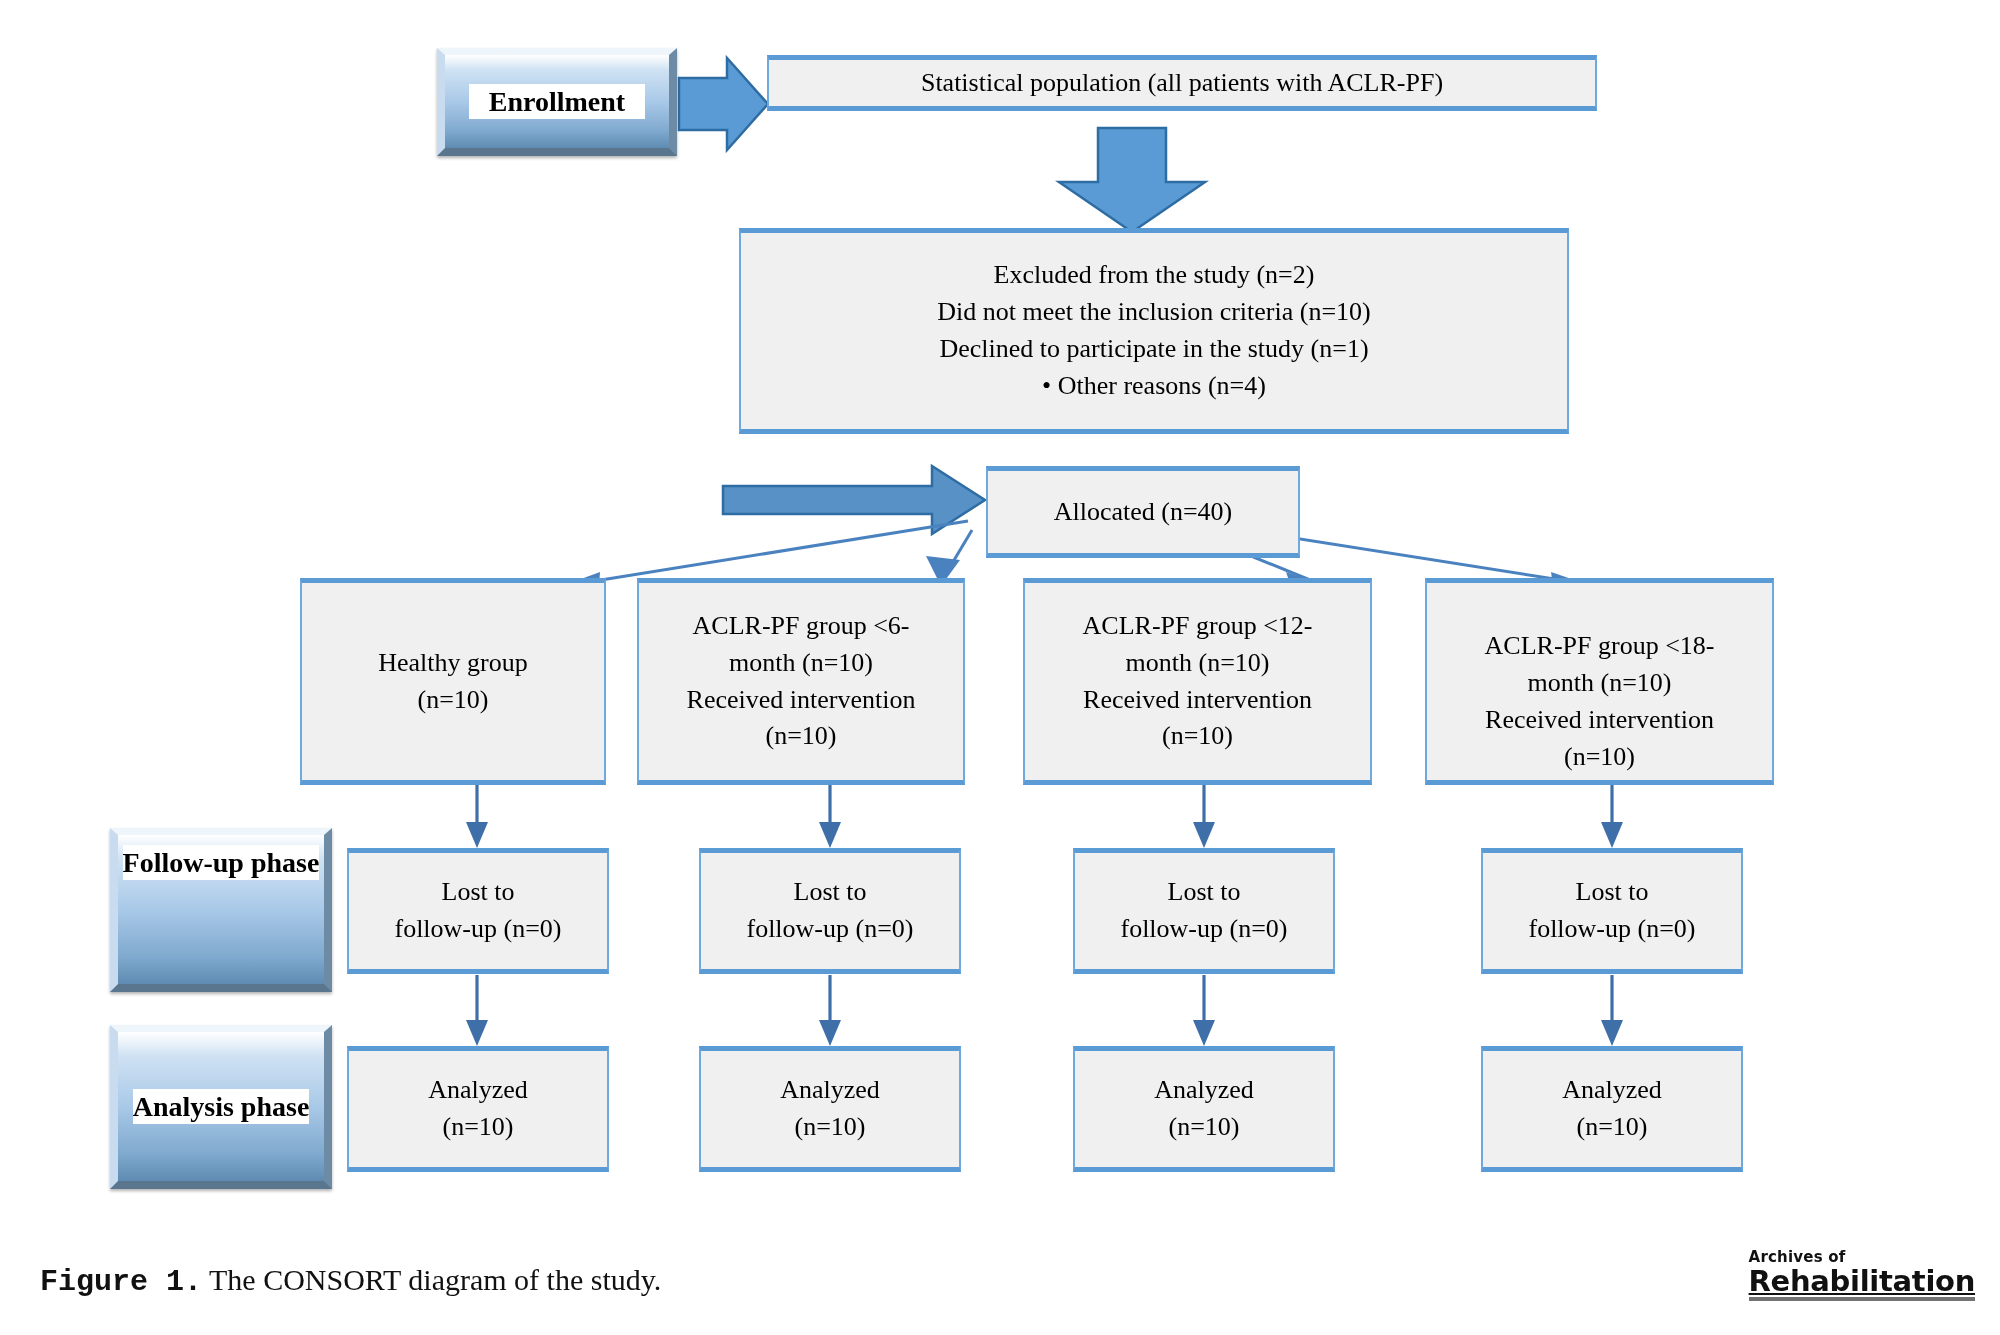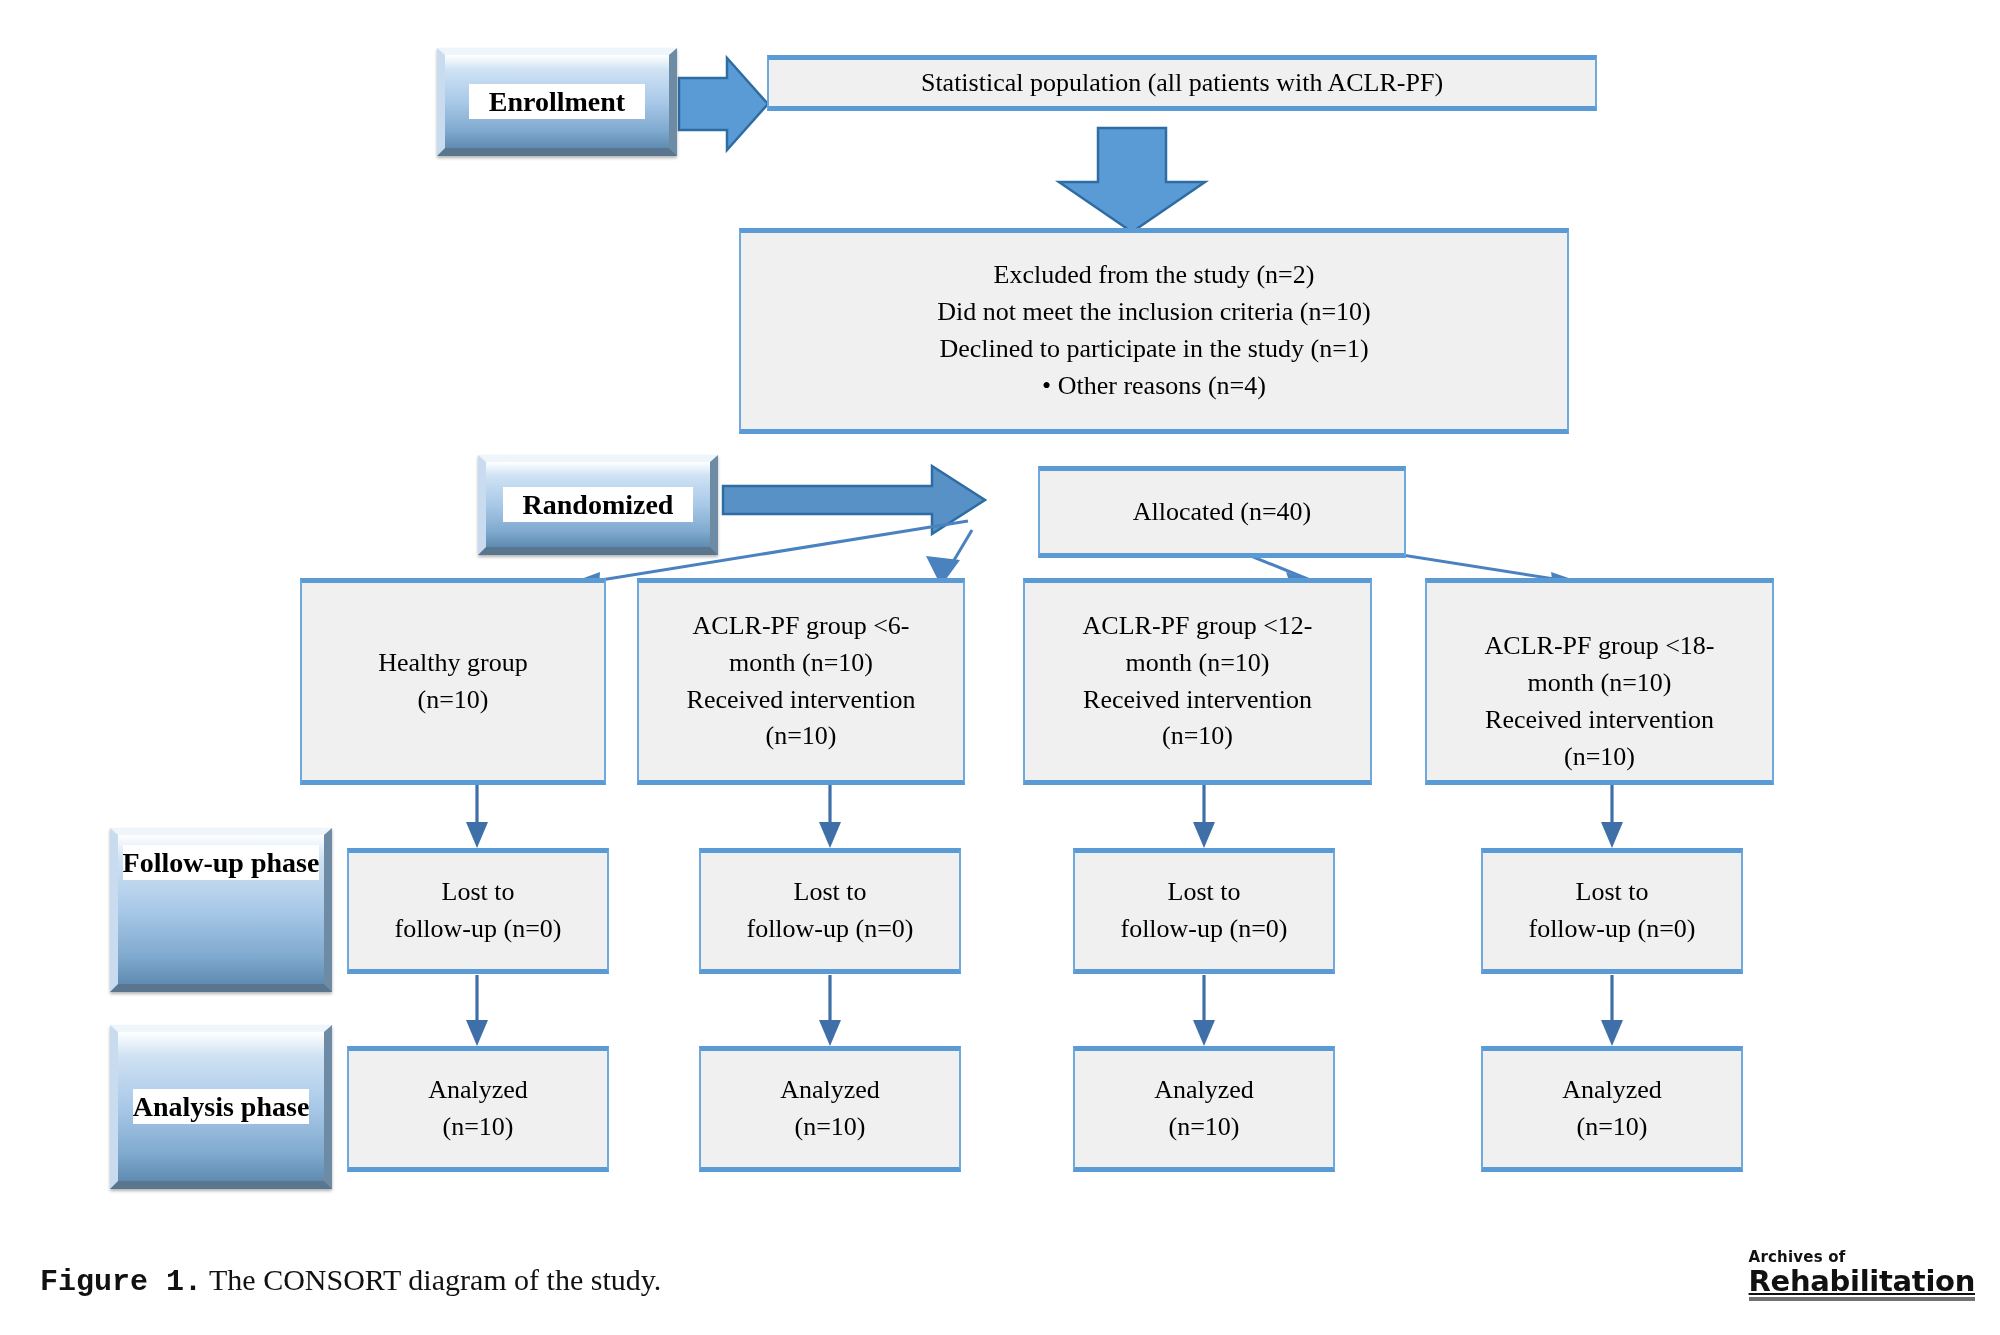--- a/index.html
+++ b/index.html
@@ -132,23 +132,20 @@
         <polygon points="1204,1046 1193,1020 1215,1020" stroke="none"></polygon>
       <line x1="1612" y1="975" x2="1612" y2="1030"></line>
         <polygon points="1612,1046 1601,1020 1623,1020" stroke="none"></polygon>
     </g>
   </svg>
 
   <div class="bevel" style="left:437px;top:48px;width:240px;height:108px;">
     <span class="cap">Enrollment</span>
   </div>
 
-  <div class="bevel" style="left:478px;top:455px;width:240px;height:100px;">
-    <span class="cap">Randomized</span>
-  </div>
 
   <div class="bevel two" style="left:110px;top:828px;width:222px;height:164px;align-items:flex-start;">
     <span class="cap" style="margin-top:10px;">
       <span class="ln">Follow-up</span>
       <span class="ln">phase</span>
     </span>
   </div>
 
   <div class="bevel two" style="left:110px;top:1025px;width:222px;height:164px;">
     <span class="cap">
@@ -161,21 +158,21 @@
     <span class="ln">Statistical population (all patients with ACLR-PF)</span>
   </div>
 
   <div class="fbox" style="left:739px;top:228px;width:830px;height:206px;flex-direction:column;justify-content:center;">
     <span class="ln">Excluded from the study (n=2)</span>
     <span class="ln">Did not meet the inclusion criteria (n=10)</span>
     <span class="ln">Declined to participate in the study (n=1)</span>
     <span class="ln">• Other reasons (n=4)</span>
   </div>
 
-  <div class="fbox" style="left:1038px;top:466px;width:368px;height:92px;">
+  <div class="fbox" style="left:986px;top:466px;width:314px;height:92px;">
     <span class="ln">Allocated (n=40)</span>
   </div>
 
   <div class="fbox" style="left:300px;top:578px;width:306px;height:207px;flex-direction:column;">
     <span class="ln">Healthy group</span>
     <span class="ln">(n=10)</span>
   </div>
 
   <div class="fbox" style="left:637px;top:578px;width:328px;height:207px;flex-direction:column;">
     <span class="ln">ACLR-PF group &lt;6-</span>

